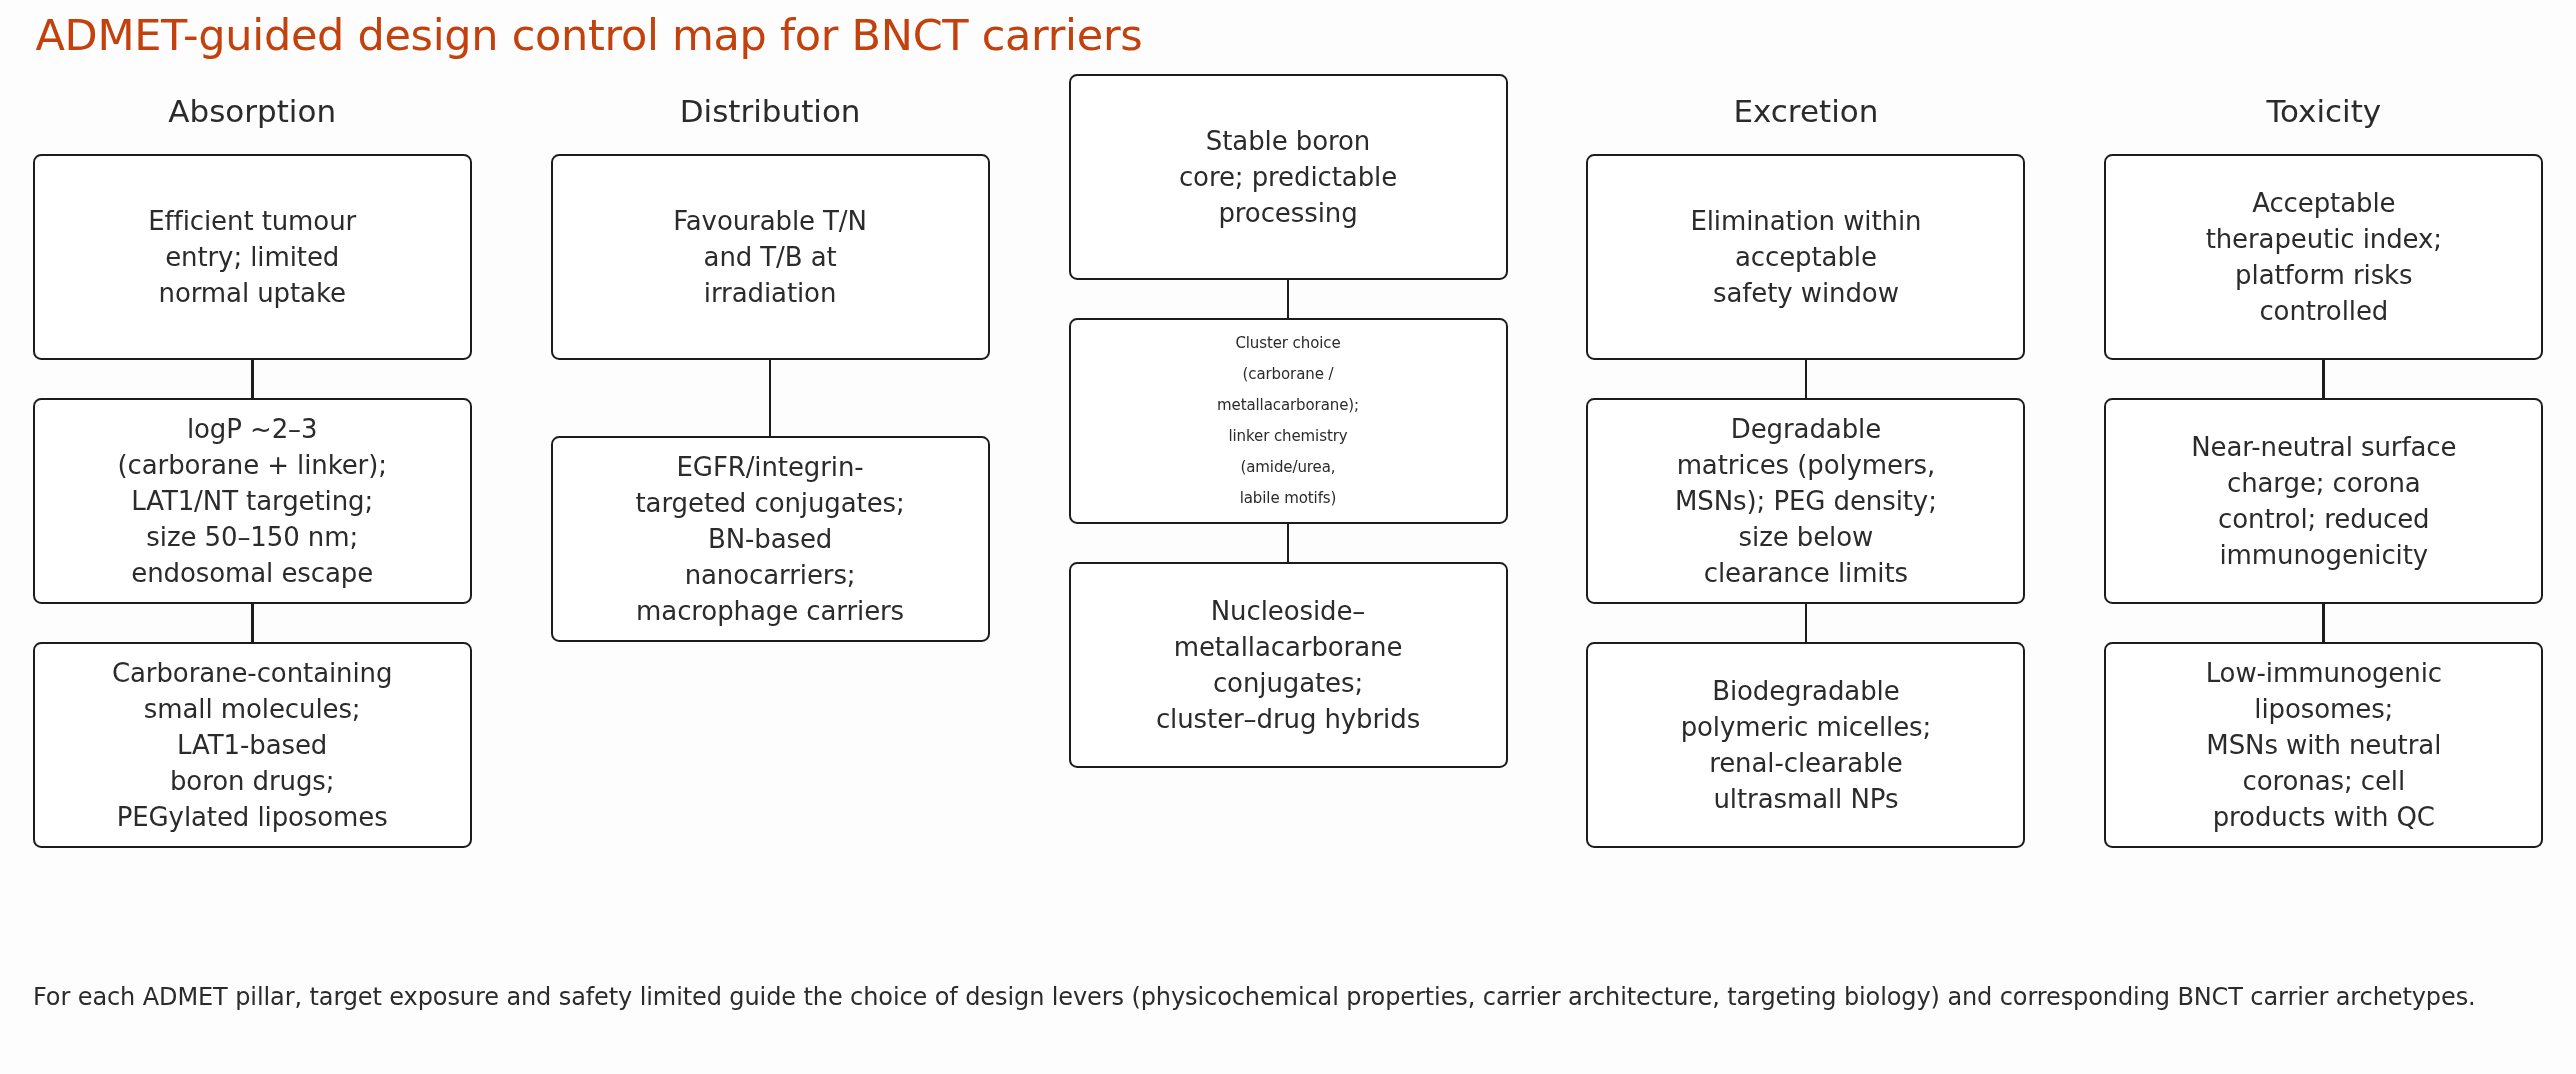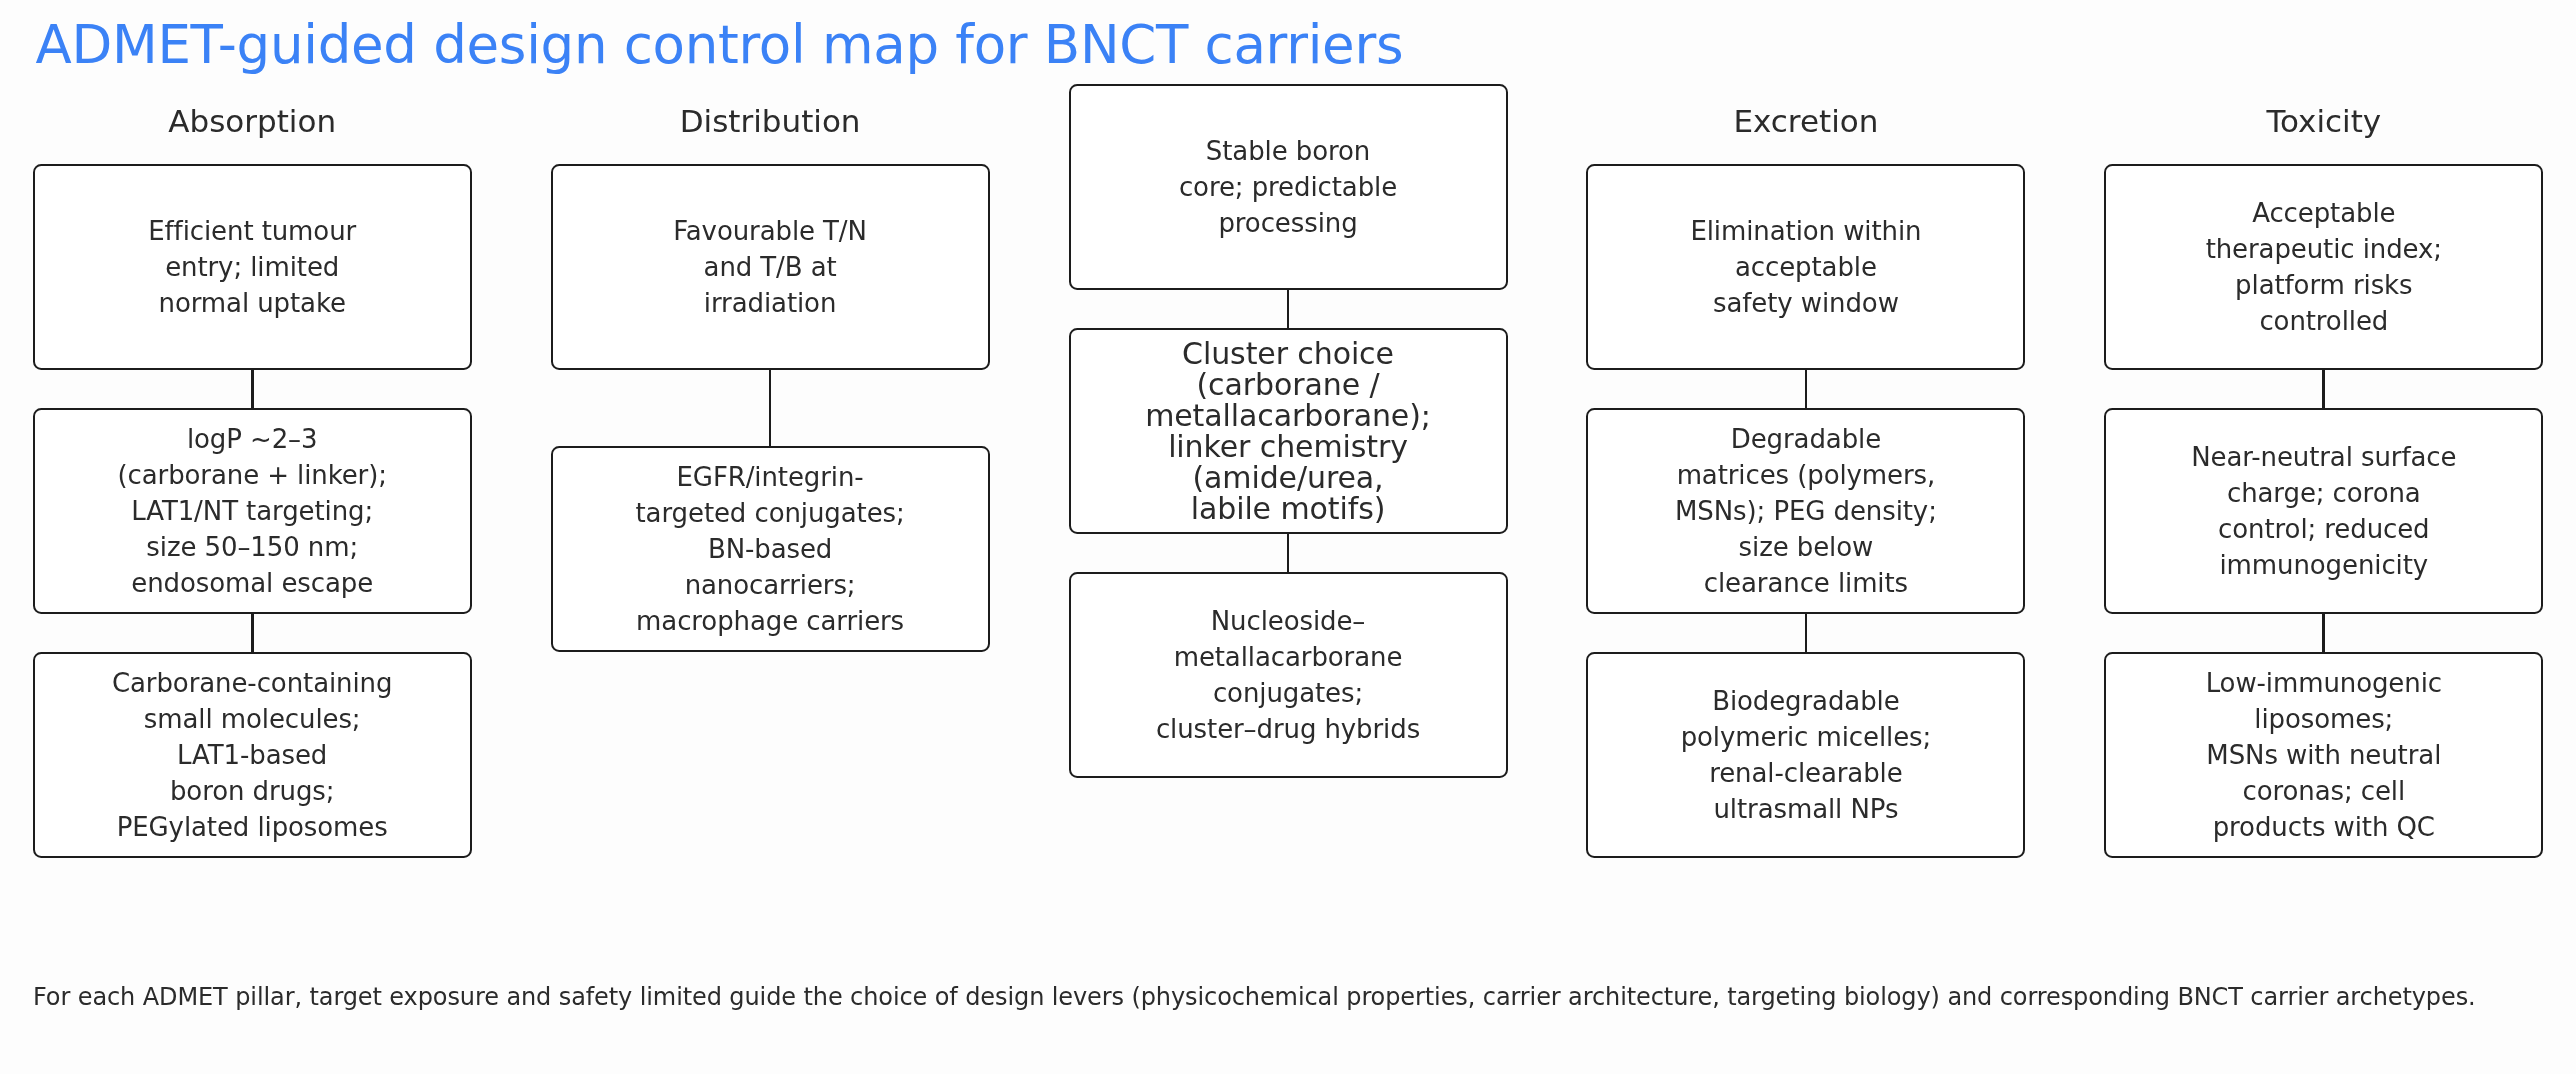--- a/index.html
+++ b/index.html
@@ -18,25 +18,25 @@
   .page {
     position: relative;
     width: 2576px;
     height: 1074px;
     box-sizing: border-box;
     padding: 0 30px;
     background: #fdfdfd;
   }
 
   .title {
-    font-size: 53px;
+    font-size: 43px;
     line-height: 48px;
-    color: #3b82f6;
+    color: #c2410c;
     font-weight: 400;
-    padding-top: 21px;
+    padding-top: 11px;
     padding-left: 5.5px;
     letter-spacing: -0.3px;
     white-space: nowrap;
   }
 
   .grid {
     display: flex;
     justify-content: space-between;
     align-items: flex-start;
     margin-top: 15px;
@@ -90,21 +90,21 @@
   .node.r3 { height: 206px; }
 
   .node-text {
     font-size: 26px;
     line-height: 36px;
     color: #2b2b2b;
     white-space: pre-line;
     letter-spacing: -0.1px;
   }
   .node-text.small {
-    font-size: 30px;
+    font-size: 15px;
     line-height: 31px;
   }
 
   .connector {
     width: 2.7px;
     height: 38px;
     background: #1c1c1c;
   }
 
   .caption {

